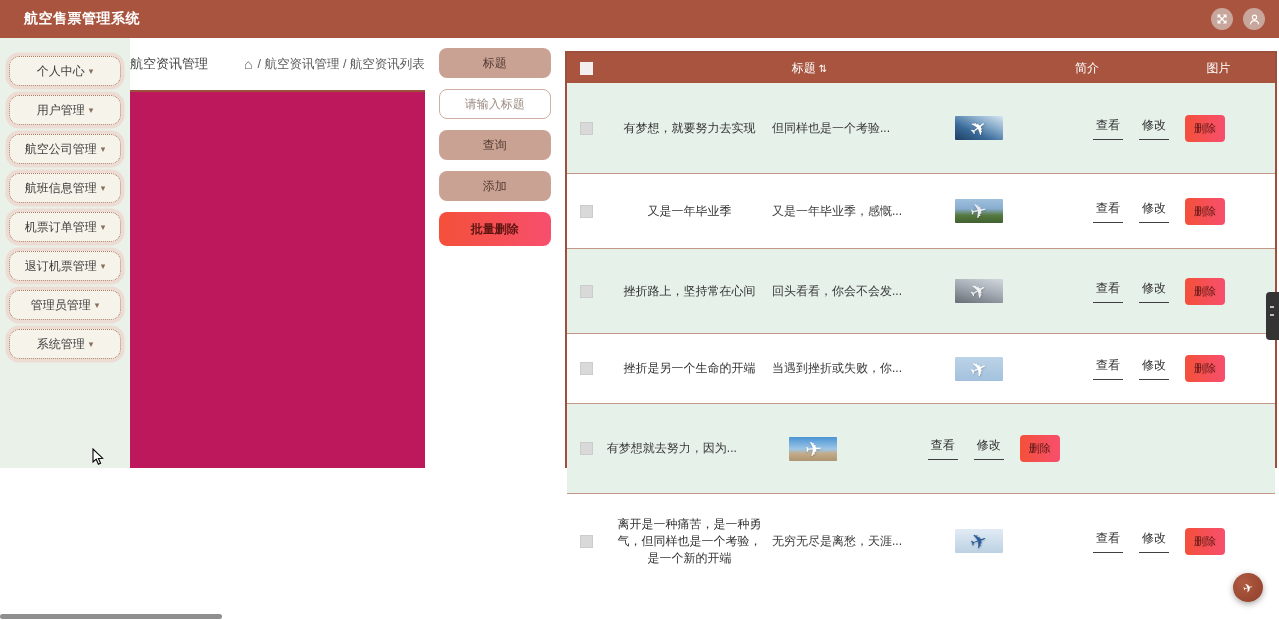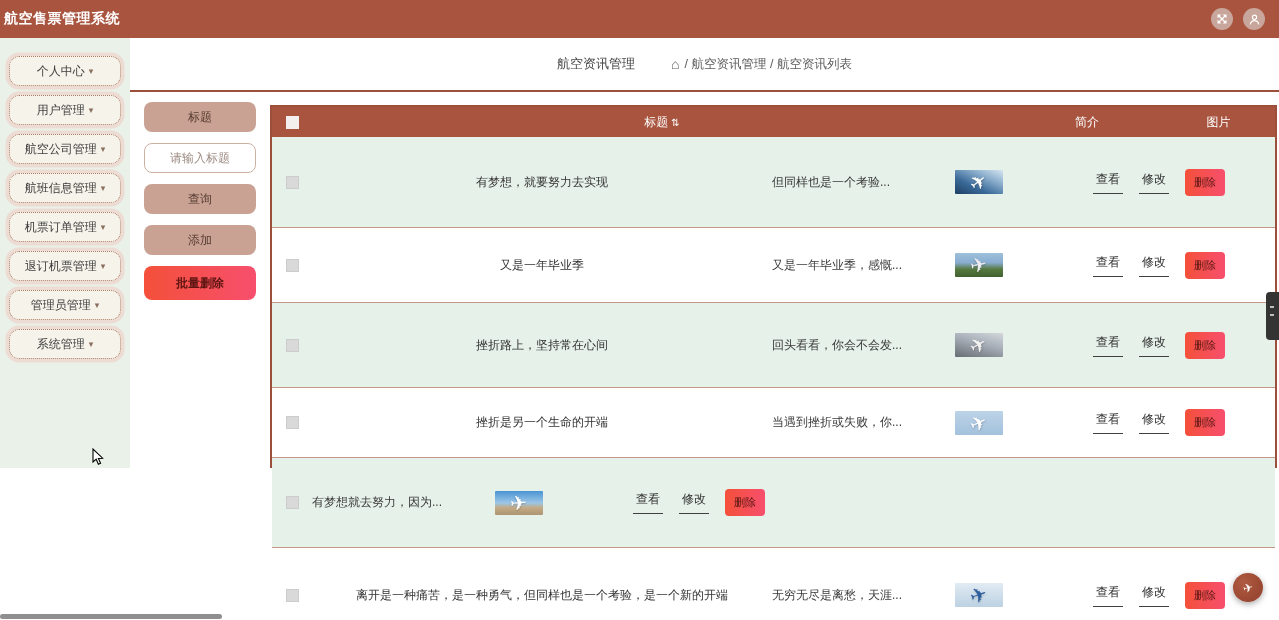--- a/index.html
+++ b/index.html
@@ -1,33 +1,33 @@
 <!DOCTYPE html>
 <html><head>
 <meta charset="utf-8">
 <style>
   * { margin:0; padding:0; box-sizing:border-box; }
   html,body { background:#fff; }
   body { font-family:"Liberation Sans","DejaVu Sans",sans-serif; font-size:12px; color:#333; }
   #screen { position:relative; width:1279px; height:620px; background:#fff; overflow:hidden; }
 
   
-  .topbar { height:38px; background:#a8543f; display:flex; align-items:center; justify-content:space-between; padding:0 14px 0 4px; }
+  .topbar { height:38px; background:#a8543f; display:flex; align-items:center; justify-content:space-between; padding:0 14px 0 24px; }
   .topbar .app-title { color:#fff; font-size:14px; font-weight:bold; letter-spacing:.5px; }
   .topbar-icons { display:flex; gap:10px; }
   .circle-btn { width:22px; height:22px; border-radius:50%; border:none; background:#c9a69b; display:flex; align-items:center; justify-content:center; cursor:pointer; }
   .circle-btn svg { display:block; }
 
   
   .layout { display:flex; height:430px; }
   .sidebar { width:130px; flex-shrink:0; background:#e9f1e9; padding-top:18px; position:relative; }
   .side-btn { display:flex; align-items:center; justify-content:center; gap:4px; width:112px; height:30px; margin:0 auto 9px auto; background:#f5f3ea; border:1px dotted #ad7a62; box-shadow:0 0 0 3.5px #eddcd4; border-radius:10px; font-size:12px; color:#3f3f3f; cursor:pointer; font-family:inherit; }
   .side-btn .caret { font-size:9px; color:#8a6f5f; }
 
-  .main { flex:1; display:flex; flex-direction:column; background:#be185d; min-width:0; }
+  .main { flex:1; display:flex; flex-direction:row; background:#be185d; min-width:0; }
   .crumbbar { height:54px; flex-shrink:0; display:flex; align-items:center; justify-content:center; gap:36px; border-bottom:2px solid #9c4f3a; background:#fff; }
   .crumbbar .sec-title { font-size:13px; color:#454545; }
   .crumb { display:flex; align-items:center; gap:5px; color:#5d5d5d; font-size:12.5px; }
   .crumb .home { font-size:14px; }
 
   .content { flex:1; display:flex; background:#fff; min-height:0; }
 
   
   .search-panel { width:140px; flex-shrink:0; padding:10px 12px 0 14px; }
   .sp-item { width:112px; height:30px; margin-bottom:11px; border-radius:8px; display:flex; align-items:center; justify-content:center; font-size:12px; font-family:inherit; }

